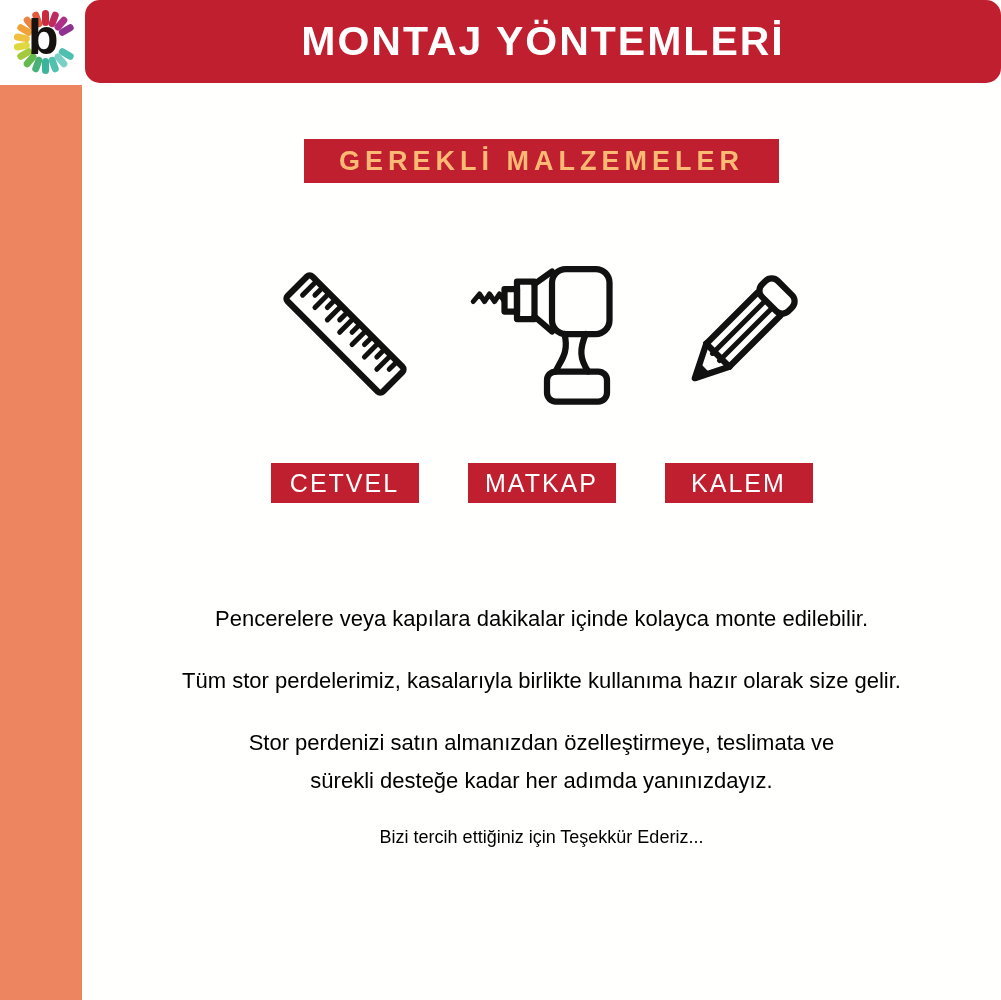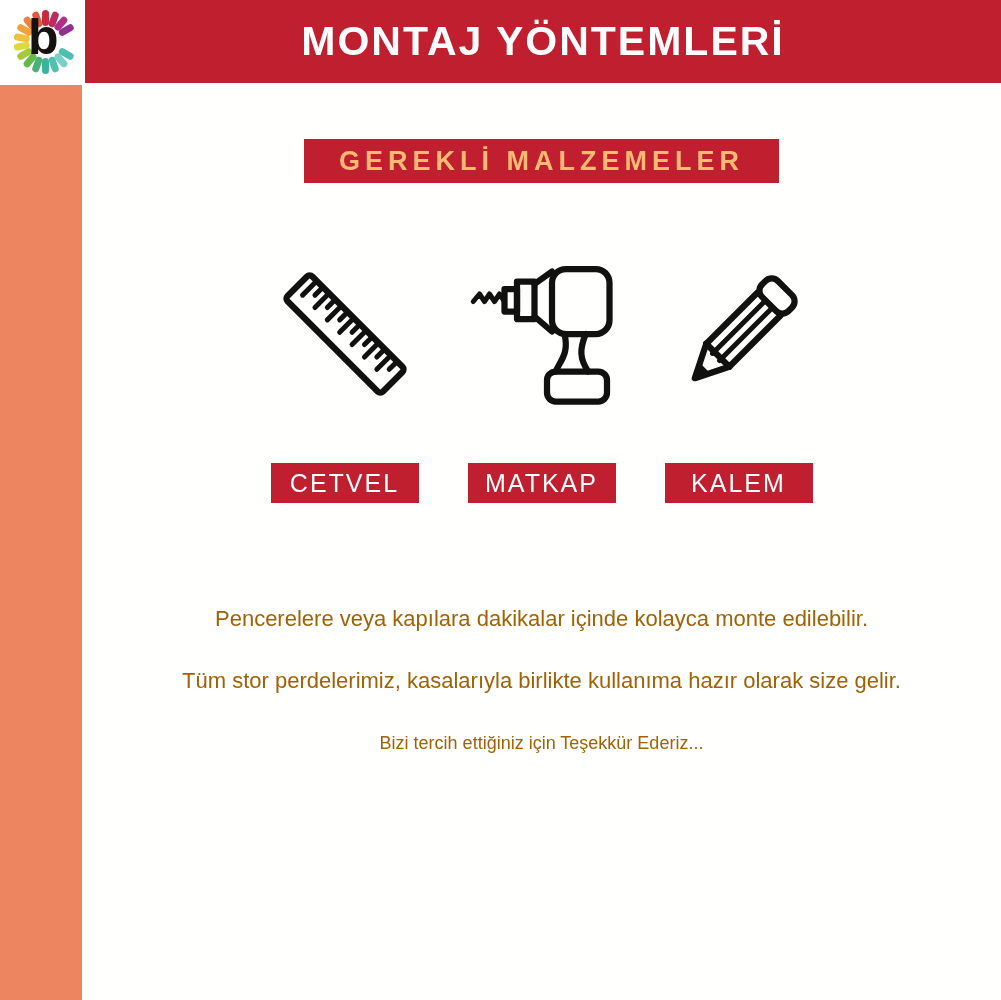--- a/index.html
+++ b/index.html
@@ -12,21 +12,21 @@
   .logo-box{position:absolute;left:0;top:0;width:85px;height:85px;background:#ffffff;}
   .logo{position:absolute;left:0;top:0;width:85px;height:85px;}
   .dash{position:absolute;left:42px;top:34px;width:7px;height:16px;border-radius:3.5px;}
   .logo-letter{
     position:absolute;left:28px;top:11px;font-size:50px;line-height:52px;
     font-weight:bold;letter-spacing:0;
   }
   
   .header{
     position:absolute;left:85px;top:0;right:0;height:83px;
-    display:flex;align-items:center;justify-content:center;
+    display:flex;align-items:center;justify-content:center;border-radius:15px;
   }
   .header-title{color:#ffffff;font-size:41px;font-weight:800;letter-spacing:2px;white-space:nowrap;}
   
   .stripe{position:absolute;left:0;top:85px;width:82px;height:915px;}
   
   .content{position:absolute;left:82px;top:83px;right:0;text-align:center;}
   .banner{
     margin:56px auto 0;width:475px;height:44px;
     display:flex;align-items:center;justify-content:center;
   }
@@ -123,19 +123,23 @@
             <path d="M47 84 L60 110 L73 84"></path>
             <path d="M55 100 L65 100 L60 110 Z" fill="#111111" stroke-width="3"></path>
           </g>
         </svg>
       </span>
       <div class="tool-label" style="background: rgb(192, 31, 47);">KALEM</div>
     </div>
 
   </div>
 
-  <div class="texts" style="color: #a16207;">
+  <div class="texts" style="color: #000000;">
     <p>Pencerelere veya kapılara dakikalar içinde kolayca monte edilebilir.</p>
     <p>Tüm stor perdelerimiz, kasalarıyla birlikte kullanıma hazır olarak size gelir.</p>
+    <p class="last">
+      <span>Stor perdenizi satın almanızdan özelleştirmeye, teslimata ve</span><br>
+      <span>sürekli desteğe kadar her adımda yanınızdayız.</span>
+    </p>
     <div class="closing">Bizi tercih ettiğiniz için Teşekkür Ederiz...</div>
   </div>
 
 </div>
 
 </body></html>

